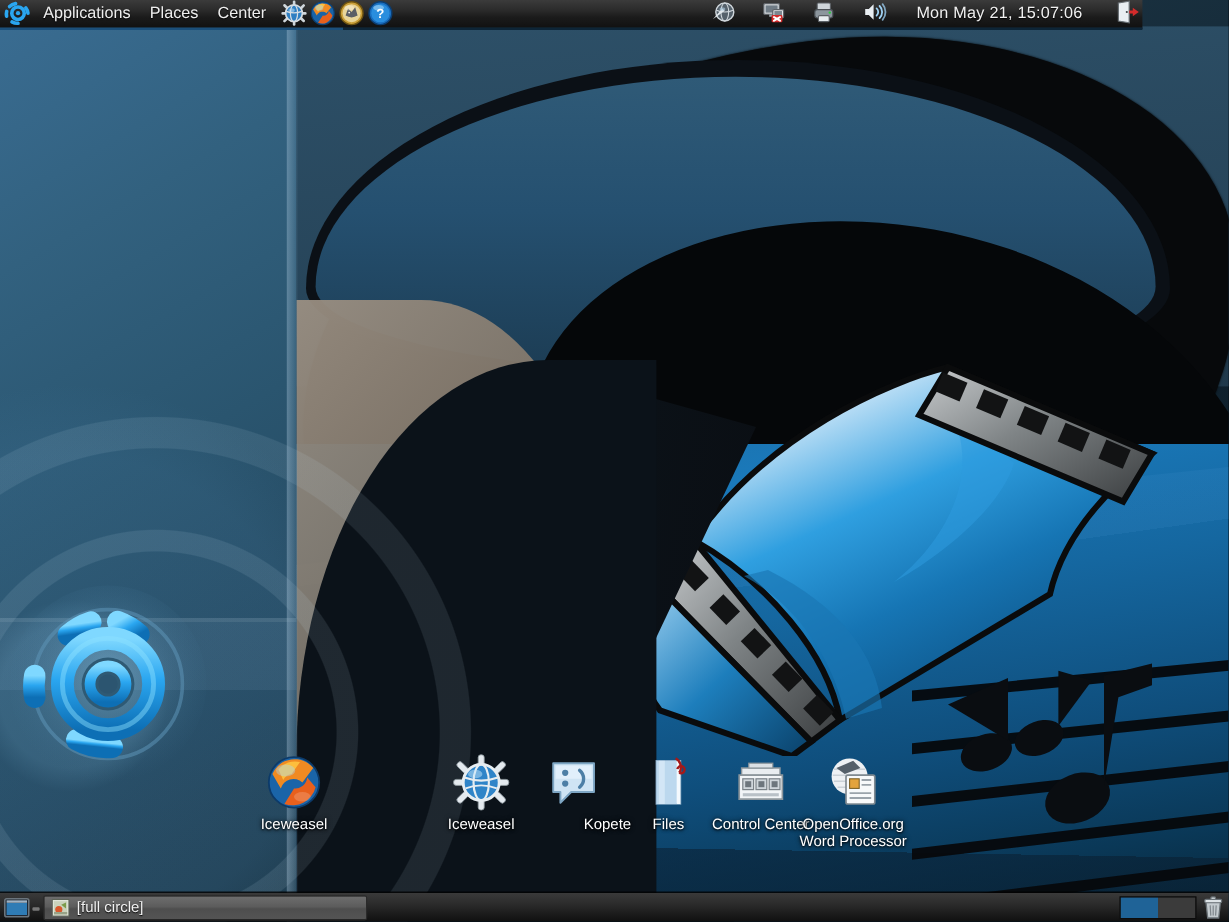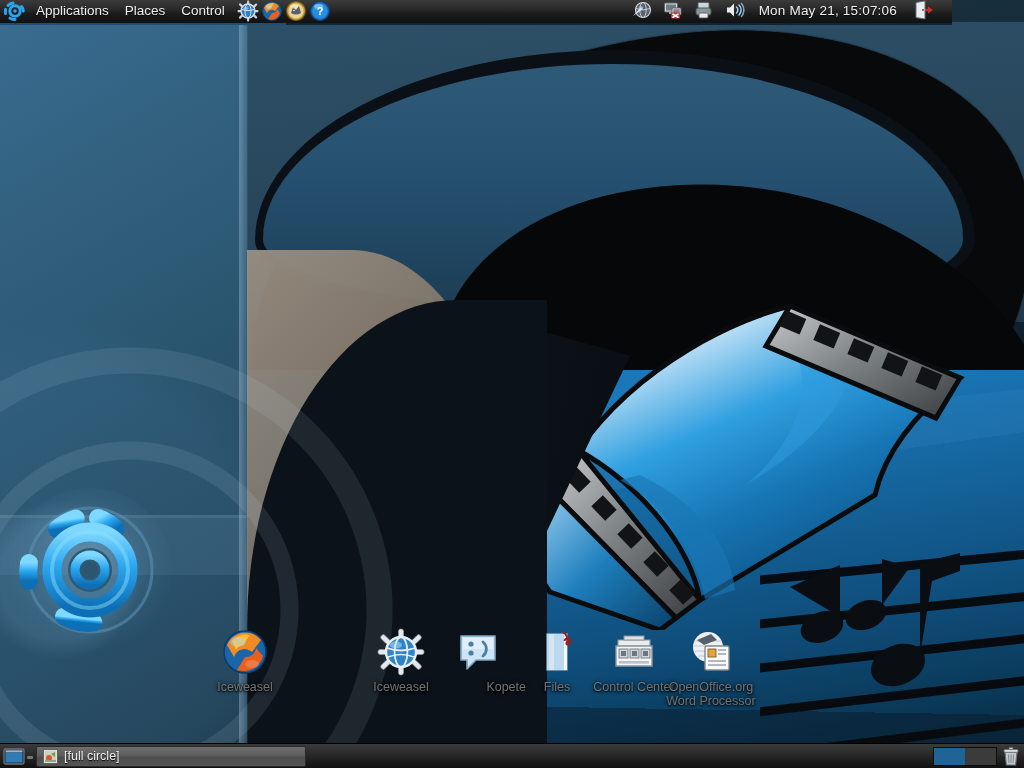--- a/index.html
+++ b/index.html
@@ -143,34 +143,34 @@
   }
   .panel-logo { width:26px; height:22px; margin-left:2px; flex:0 0 auto; }
   .menu-item {
     padding:2px 7px; margin:0 1px; line-height:18px;
     white-space:nowrap; color:#eee; text-shadow:0 1px 1px #000;
     font-size:13.5px;
   }
   .panel-launchers { display:flex; align-items:center; margin-left:4px; gap:2px; }
   .launcher { width:22px; height:22px; flex:0 0 auto; }
   .panel-spacer { flex:1 1 auto; }
-  .tray { display:flex; align-items:center; gap:9px; padding-right:18px; }
+  .tray { display:flex; align-items:center; gap:20px; padding-right:2px; }
   .tray-ico { width:22px; height:20px; flex:0 0 auto; }
   .clock {
     font-size:13.5px; color:#f0f0f0; text-shadow:0 1px 1px #000;
     padding:0 6px 0 4px; white-space:nowrap; letter-spacing:.2px;
   }
 
   
   #icons {
     position:absolute; left:0; top:0; width:1024px; height:768px; z-index:20;
   }
   .dicon {
     position:absolute; width:96px; text-align:center;
-    color:#737373; font-size:12.5px; line-height:14px;
+    color:#ffffff; font-size:12.5px; line-height:14px;
     text-shadow:0 1px 2px #000, 0 0 4px rgba(0,0,0,.9);
   }
   .dicon .glyph { width:48px; height:48px; margin:0 auto 4px; display:block; }
   .dicon .lbl { display:block; }
 
   
   #bottom-panel {
     position:absolute; left:0; bottom:0; width:1024px; height:25px;
     background:linear-gradient(180deg,#3a3a3a 0%, #2b2b2b 40%, #1d1d1d 70%, #101010 100%);
     border-top:1px solid #000;
@@ -338,21 +338,21 @@
       <path d="M6 5.5 A8.5 8.5 0 0 1 11 3"></path>
       <path d="M3.5 13.5 A8.5 8.5 0 0 1 3.6 9.5"></path>
       <path d="M8 18.2 A8.5 8.5 0 0 0 13 19.4"></path>
       <path d="M19.5 6.5 A8.5 8.5 0 0 1 21.3 11"></path>
     </g>
     <circle cx="13" cy="11" r="1.8" fill="#2aa6f0"></circle>
   </svg>
 
   <div class="menu-item">Applications</div>
   <div class="menu-item">Places</div>
-  <div class="menu-item">Control</div>
+  <div class="menu-item">Center</div>
 
   <div class="panel-launchers">
 
     <svg class="launcher" viewBox="0 0 22 22">
       <g fill="#cfd6db">
         <circle cx="11" cy="11" r="3" opacity="0"></circle>
         <rect x="10" y="0.5" width="2.2" height="5" rx="1"></rect>
         <rect x="10" y="16.5" width="2.2" height="5" rx="1"></rect>
         <rect x="0.5" y="10" width="5" height="2.2" rx="1"></rect>
         <rect x="16.5" y="10" width="5" height="2.2" rx="1"></rect>

